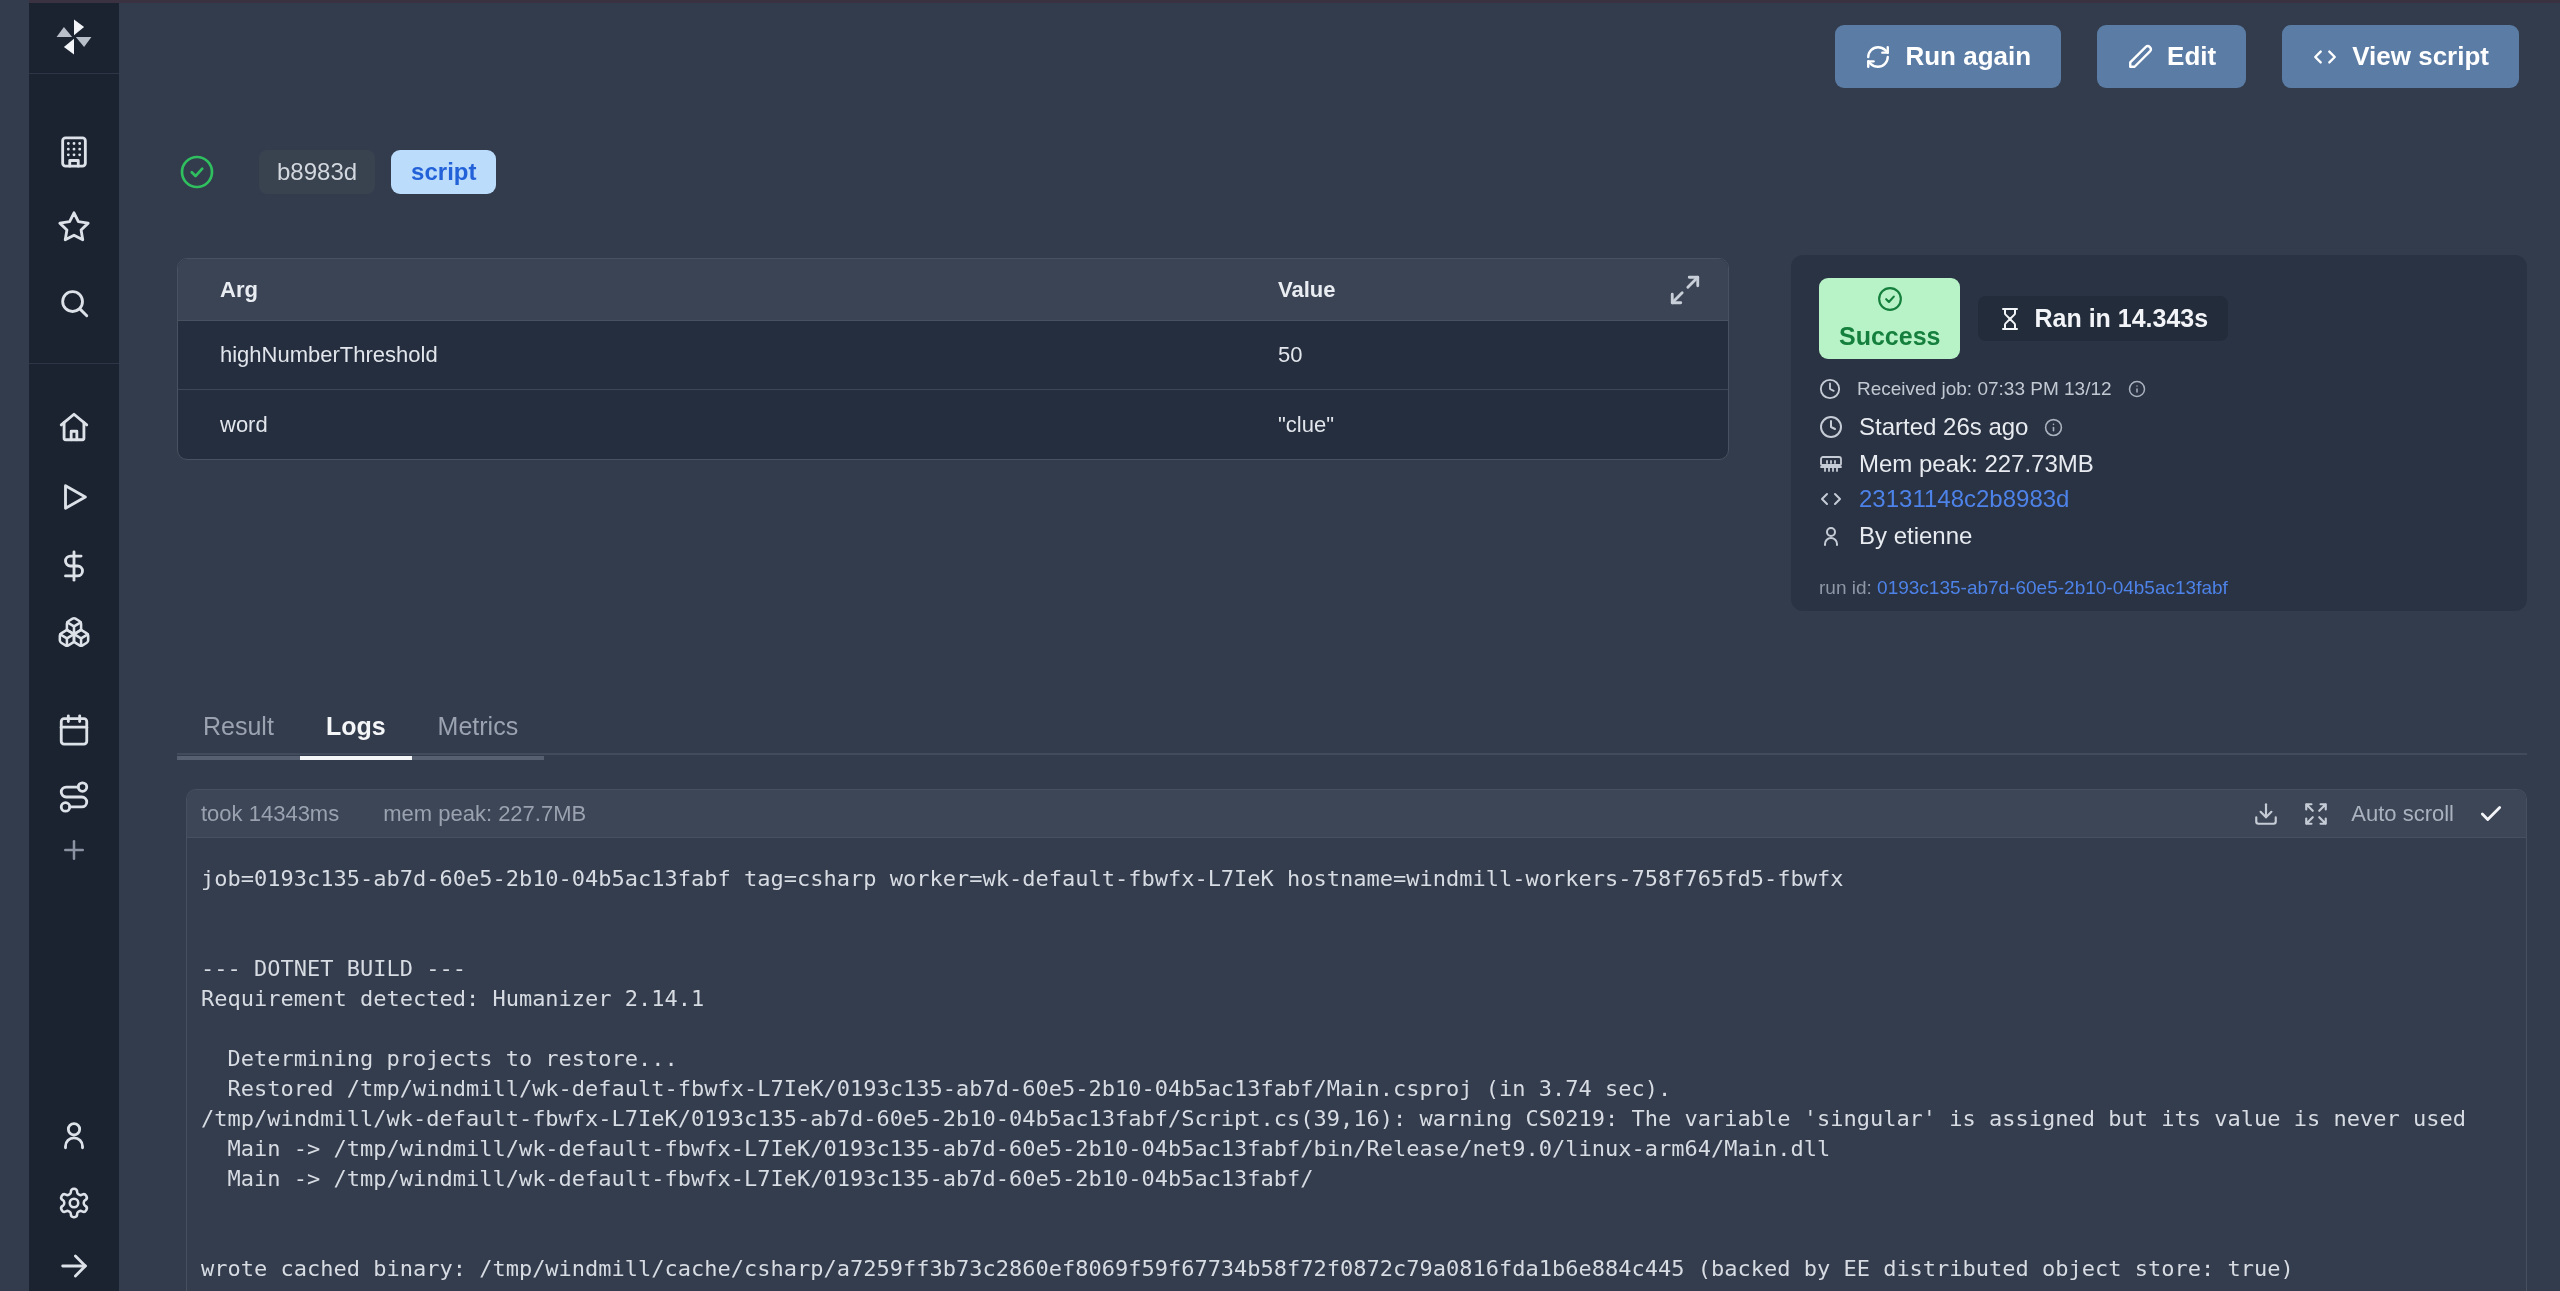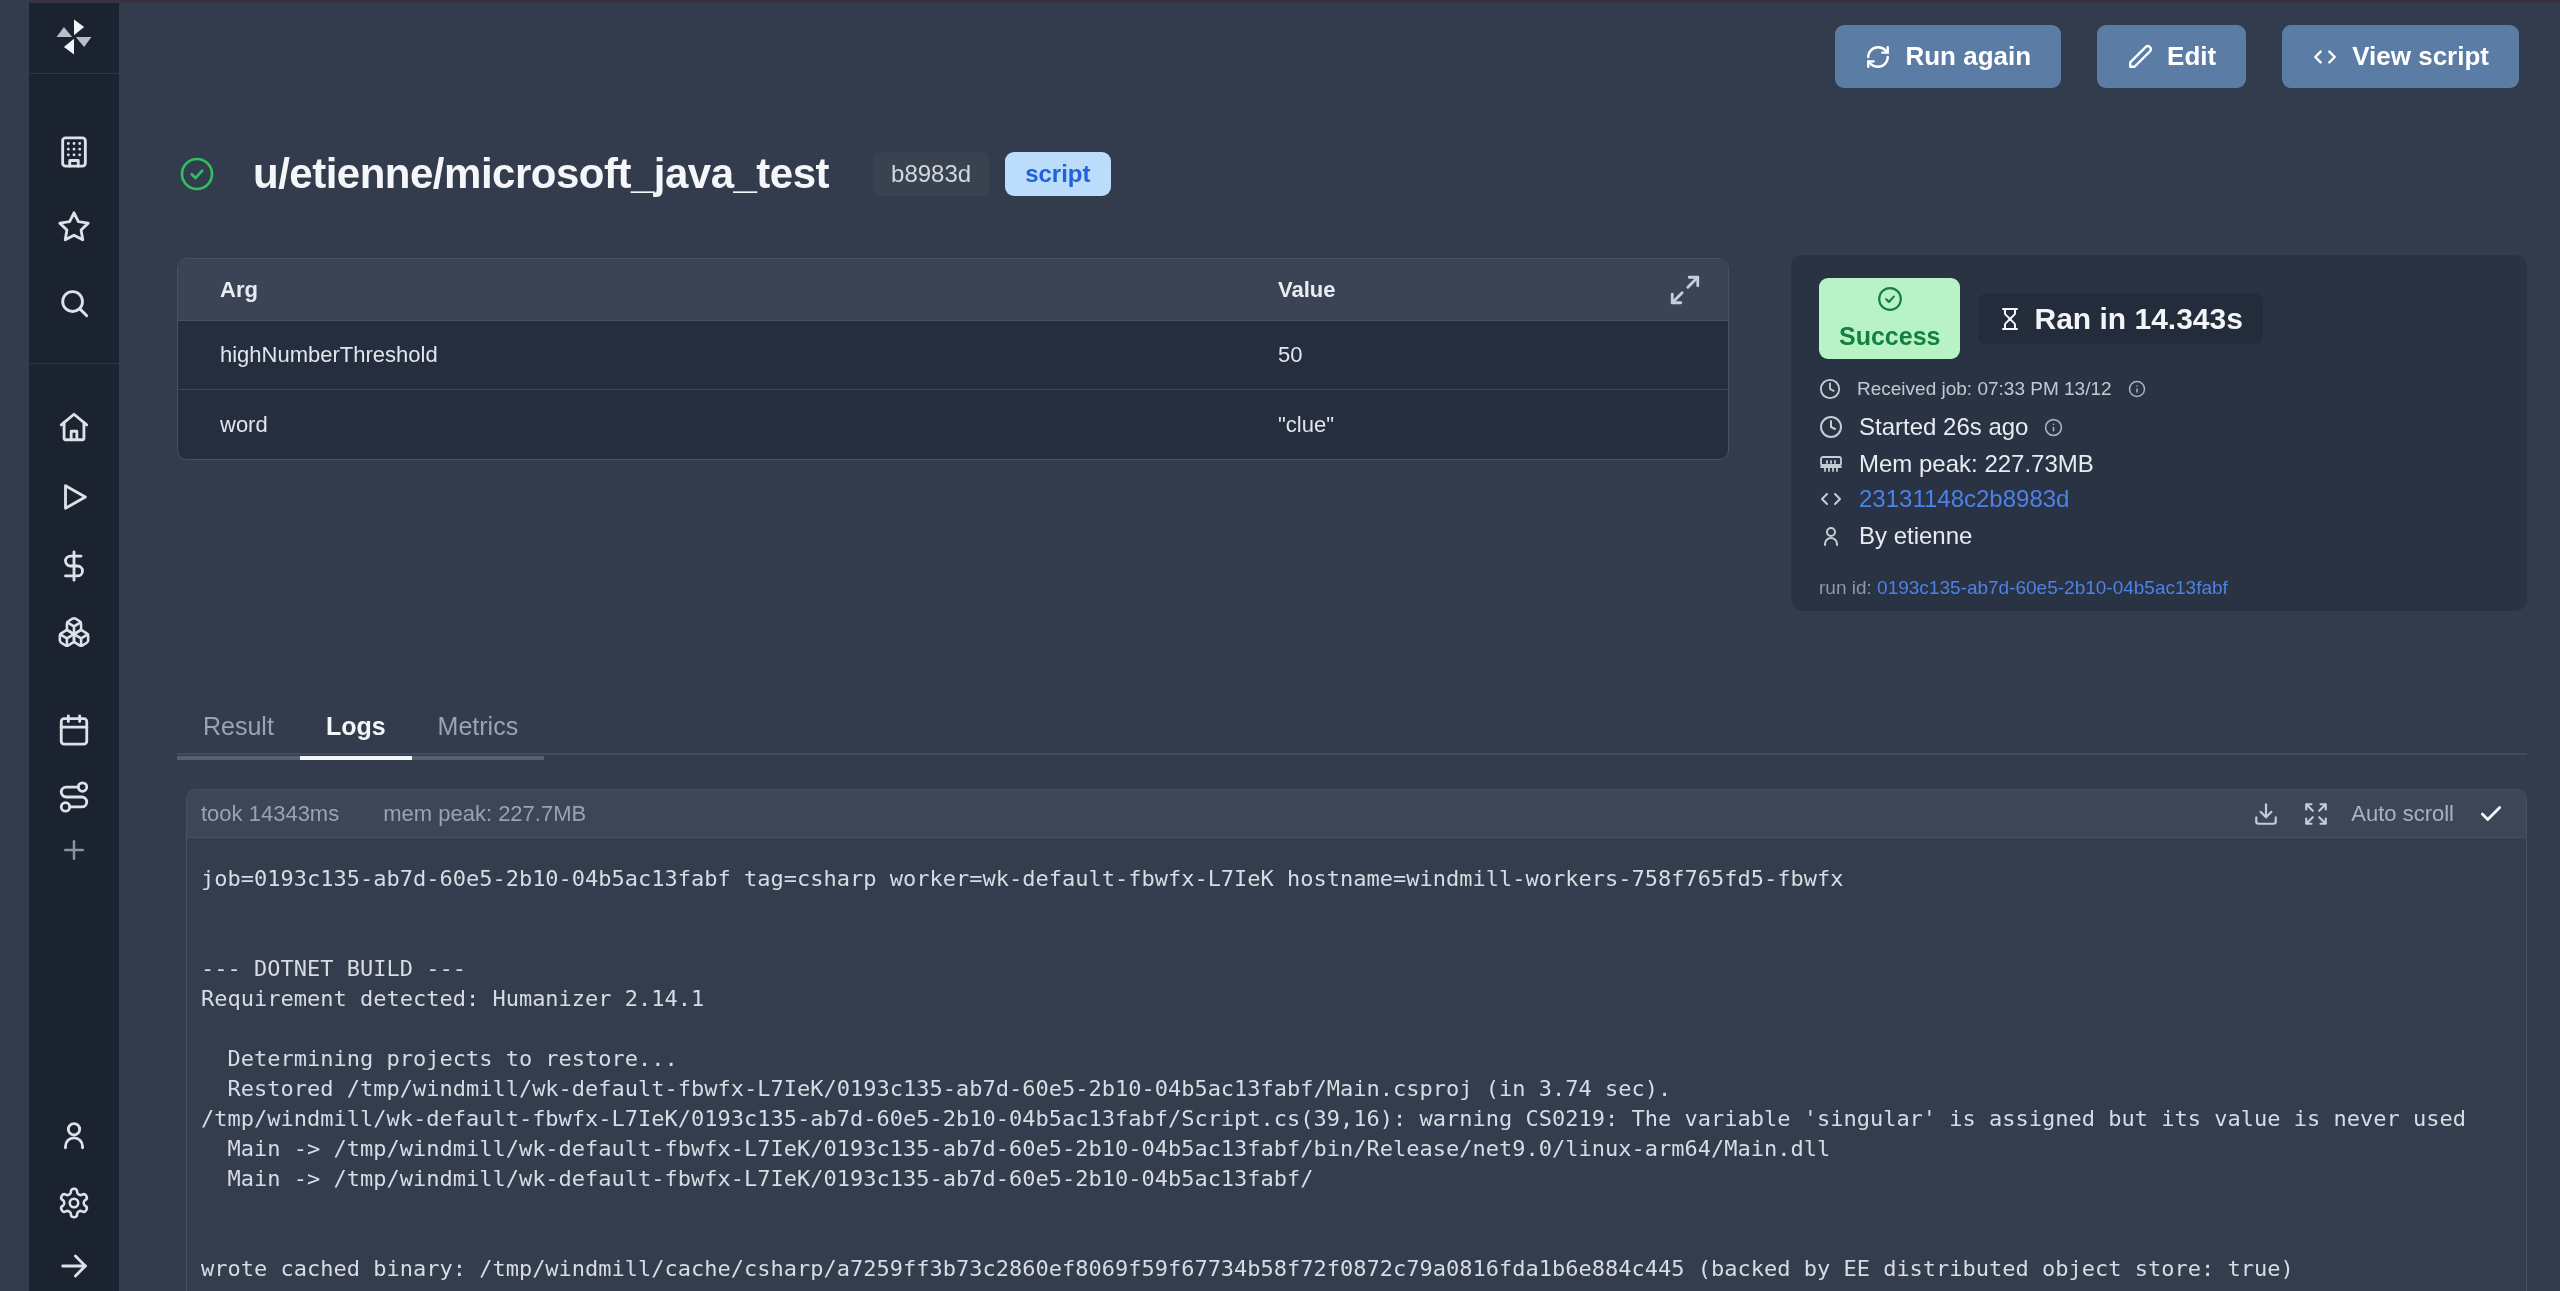--- a/index.html
+++ b/index.html
@@ -48,21 +48,21 @@
   .args-row span { font-size:22px; color:#e2e6ec; }
 
   
   .status { position:absolute; left:1762px; top:255px; width:736px; height:356px; background:#2a3343;
             border-radius:12px; padding:23px 28px; }
   .status-top { display:flex; align-items:center; gap:18px; }
   .badge-success { display:flex; align-items:center; gap:10px; background:#b7f3c7; color:#15803d;
                    font-size:25px; font-weight:700; padding:8px 20px; border-radius:9px;flex-direction:column; }
   .badge-success svg { width:26px; height:26px; }
   .chip-ranin { display:flex; align-items:center; gap:12px; background:#232c3b; color:#f2f4f7;
-                font-size:30px; font-weight:600; padding:8px 20px; border-radius:8px; }
+                font-size:25px; font-weight:600; padding:8px 20px; border-radius:8px; }
   .chip-ranin svg { width:24px; height:24px; }
   .srow { display:flex; align-items:center; gap:16px; color:#e8ebf0; }
   .srow svg.lead { width:24px; height:24px; color:#c6ccd6; flex:none; }
   .srow .info { width:19px; height:19px; color:#aab2bf; }
   .srow.received { margin-top:19px; font-size:19px; color:#c2c9d3; }
   .srow.received svg.lead { width:22px; height:22px; }
   .srow.received .info { width:18px; height:18px; }
   .srow.started { margin-top:13px; font-size:24px; }
   .srow.mem { margin-top:9px; font-size:24px; }
   .srow.hash { margin-top:7px; font-size:24px; }
@@ -230,21 +230,20 @@
         </svg>
       <span>View script</span>
     </button>
   </div>
 
   <div class="title-row">
     <svg class="title-check" viewBox="0 0 24 24" fill="none" stroke="currentColor" stroke-width="1.8" stroke-linecap="round" stroke-linejoin="round">
         <circle cx="12" cy="12" r="10"></circle>
         <polyline points="8.5 12.2 11 14.7 15.5 9.8"></polyline>
       </svg>
-    <h1 class="jobpath">u/etienne/microsoft_java_test</h1>
     <span class="badge-hash">b8983d</span>
     <span class="badge-kind">script</span>
   </div>
 
   <div class="args">
     <div class="args-header">
       <div class="c1"><span>Arg</span></div>
       <div class="c2"><span>Value</span></div>
       <svg class="args-expand" viewBox="0 0 24 24" fill="none" stroke="currentColor" stroke-width="2" stroke-linecap="round" stroke-linejoin="round">
           <polyline points="15 3 21 3 21 9"></polyline>

